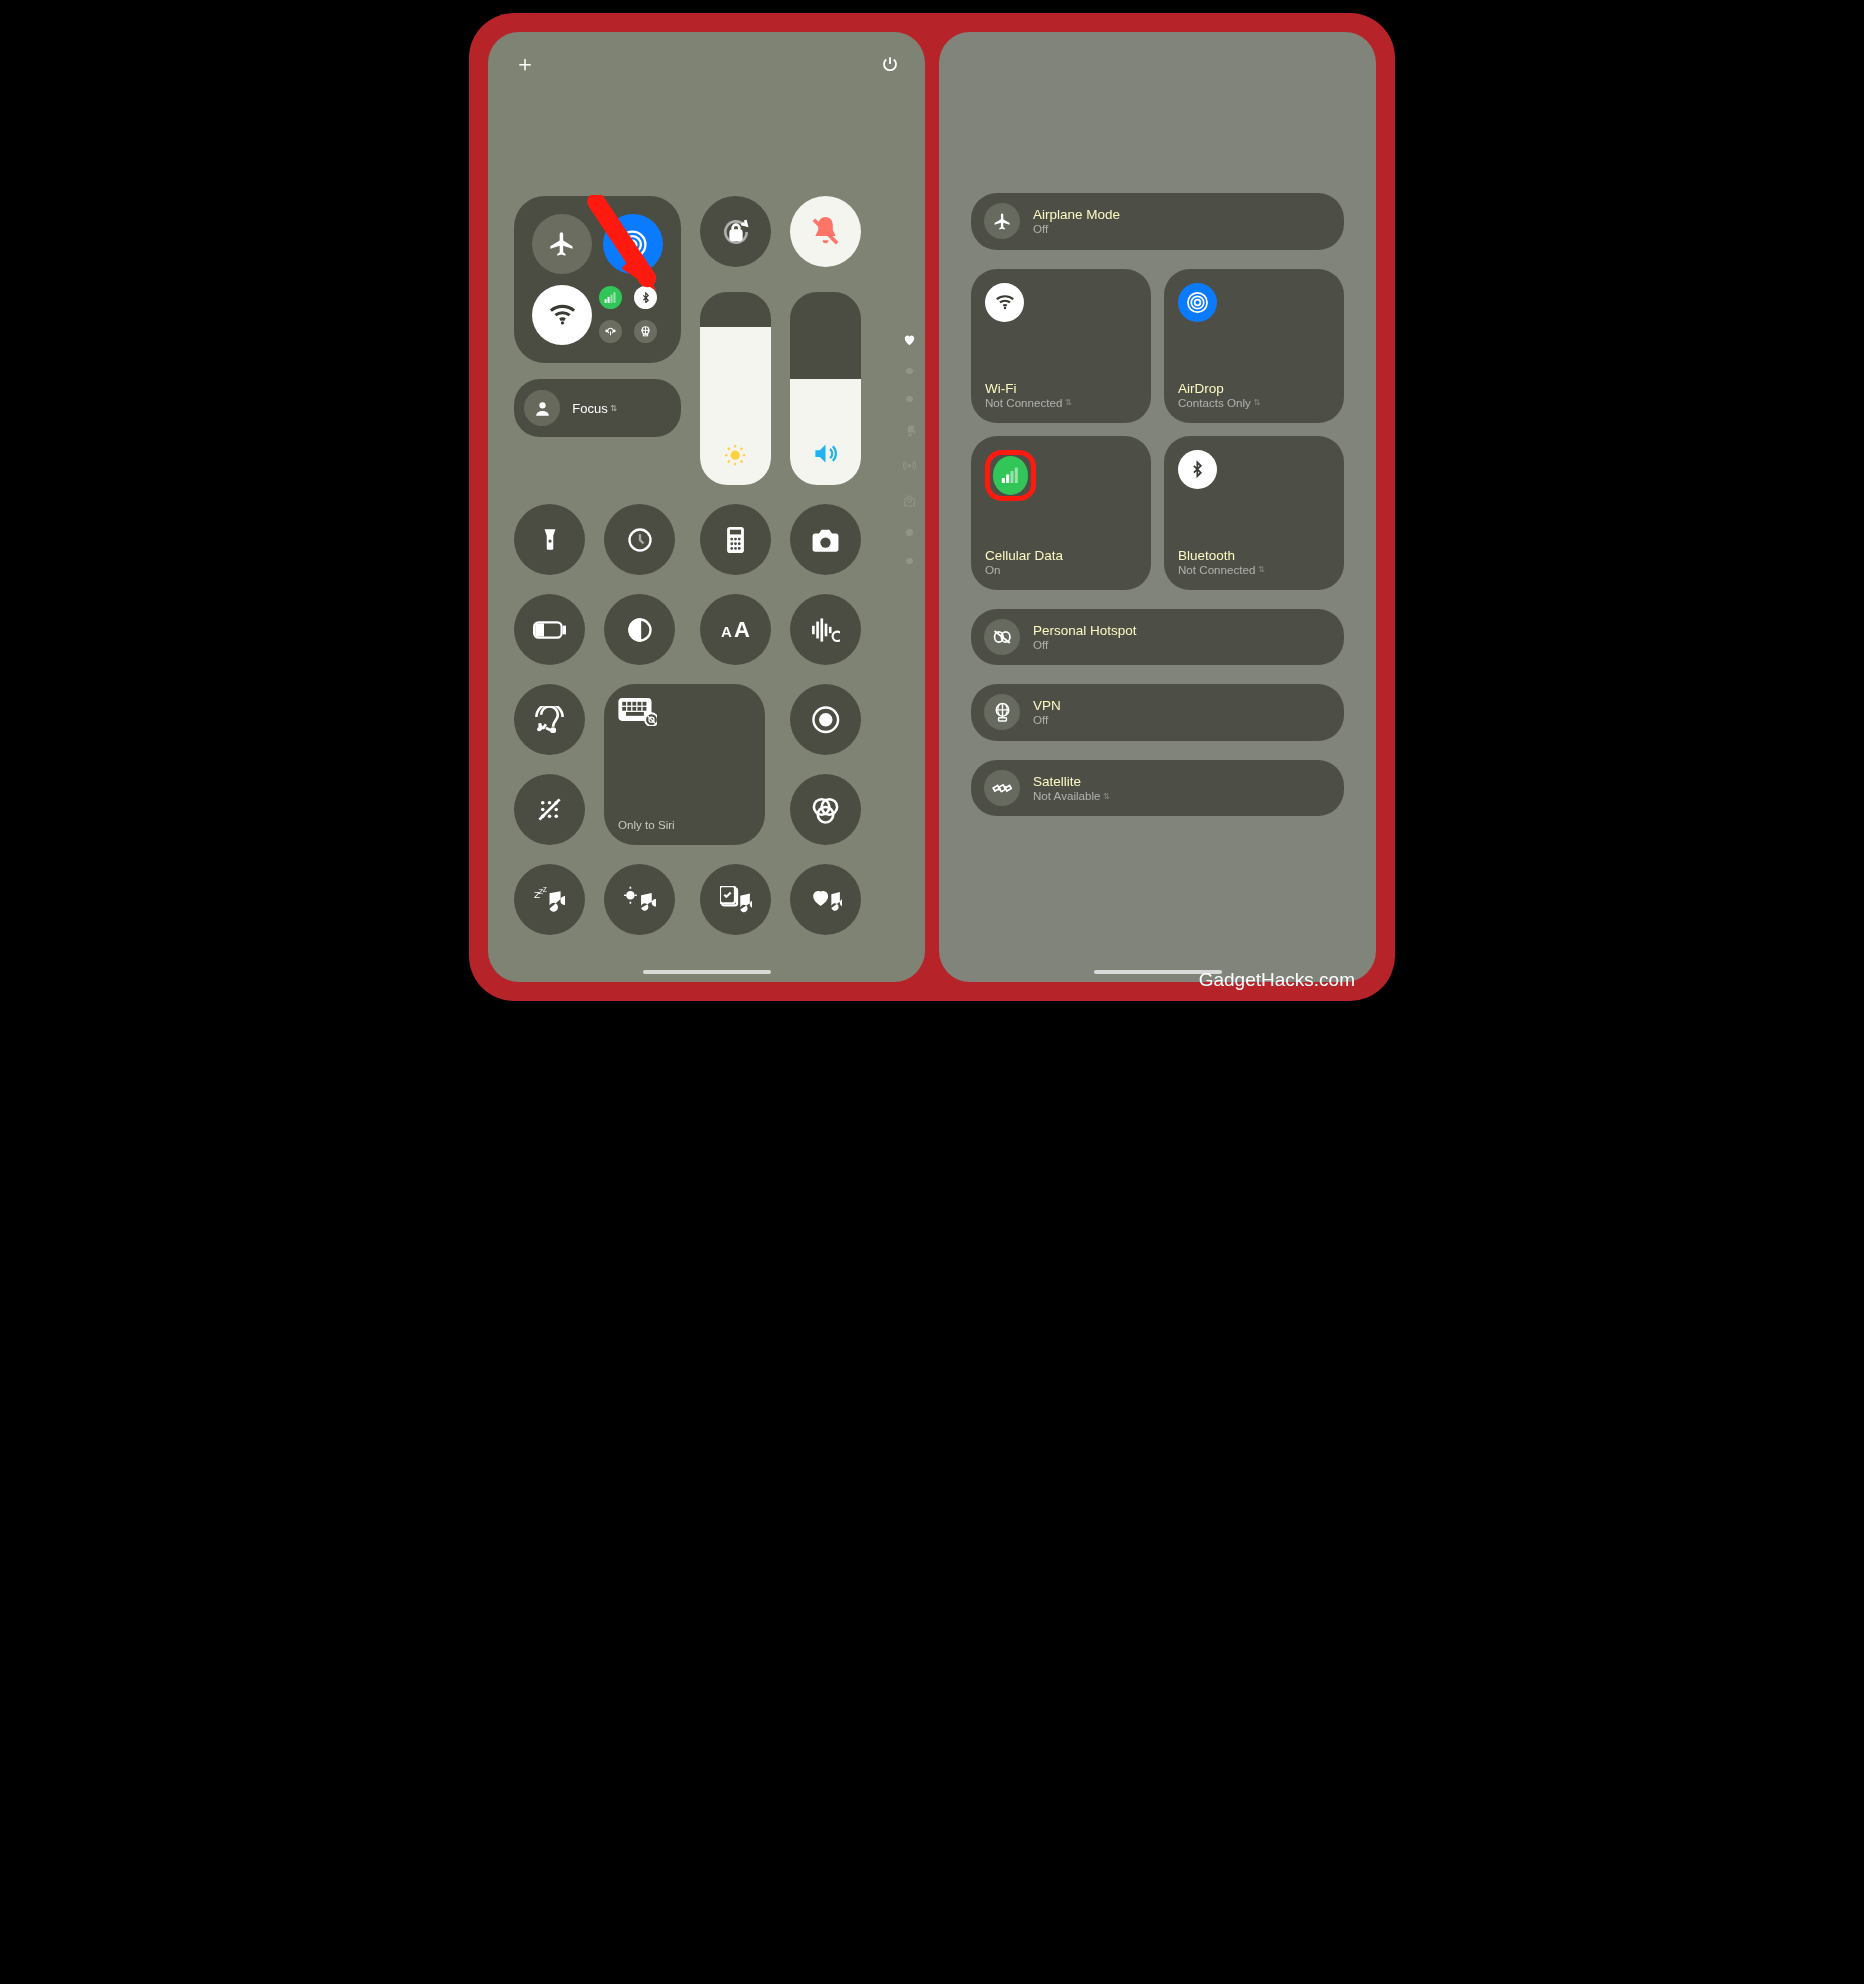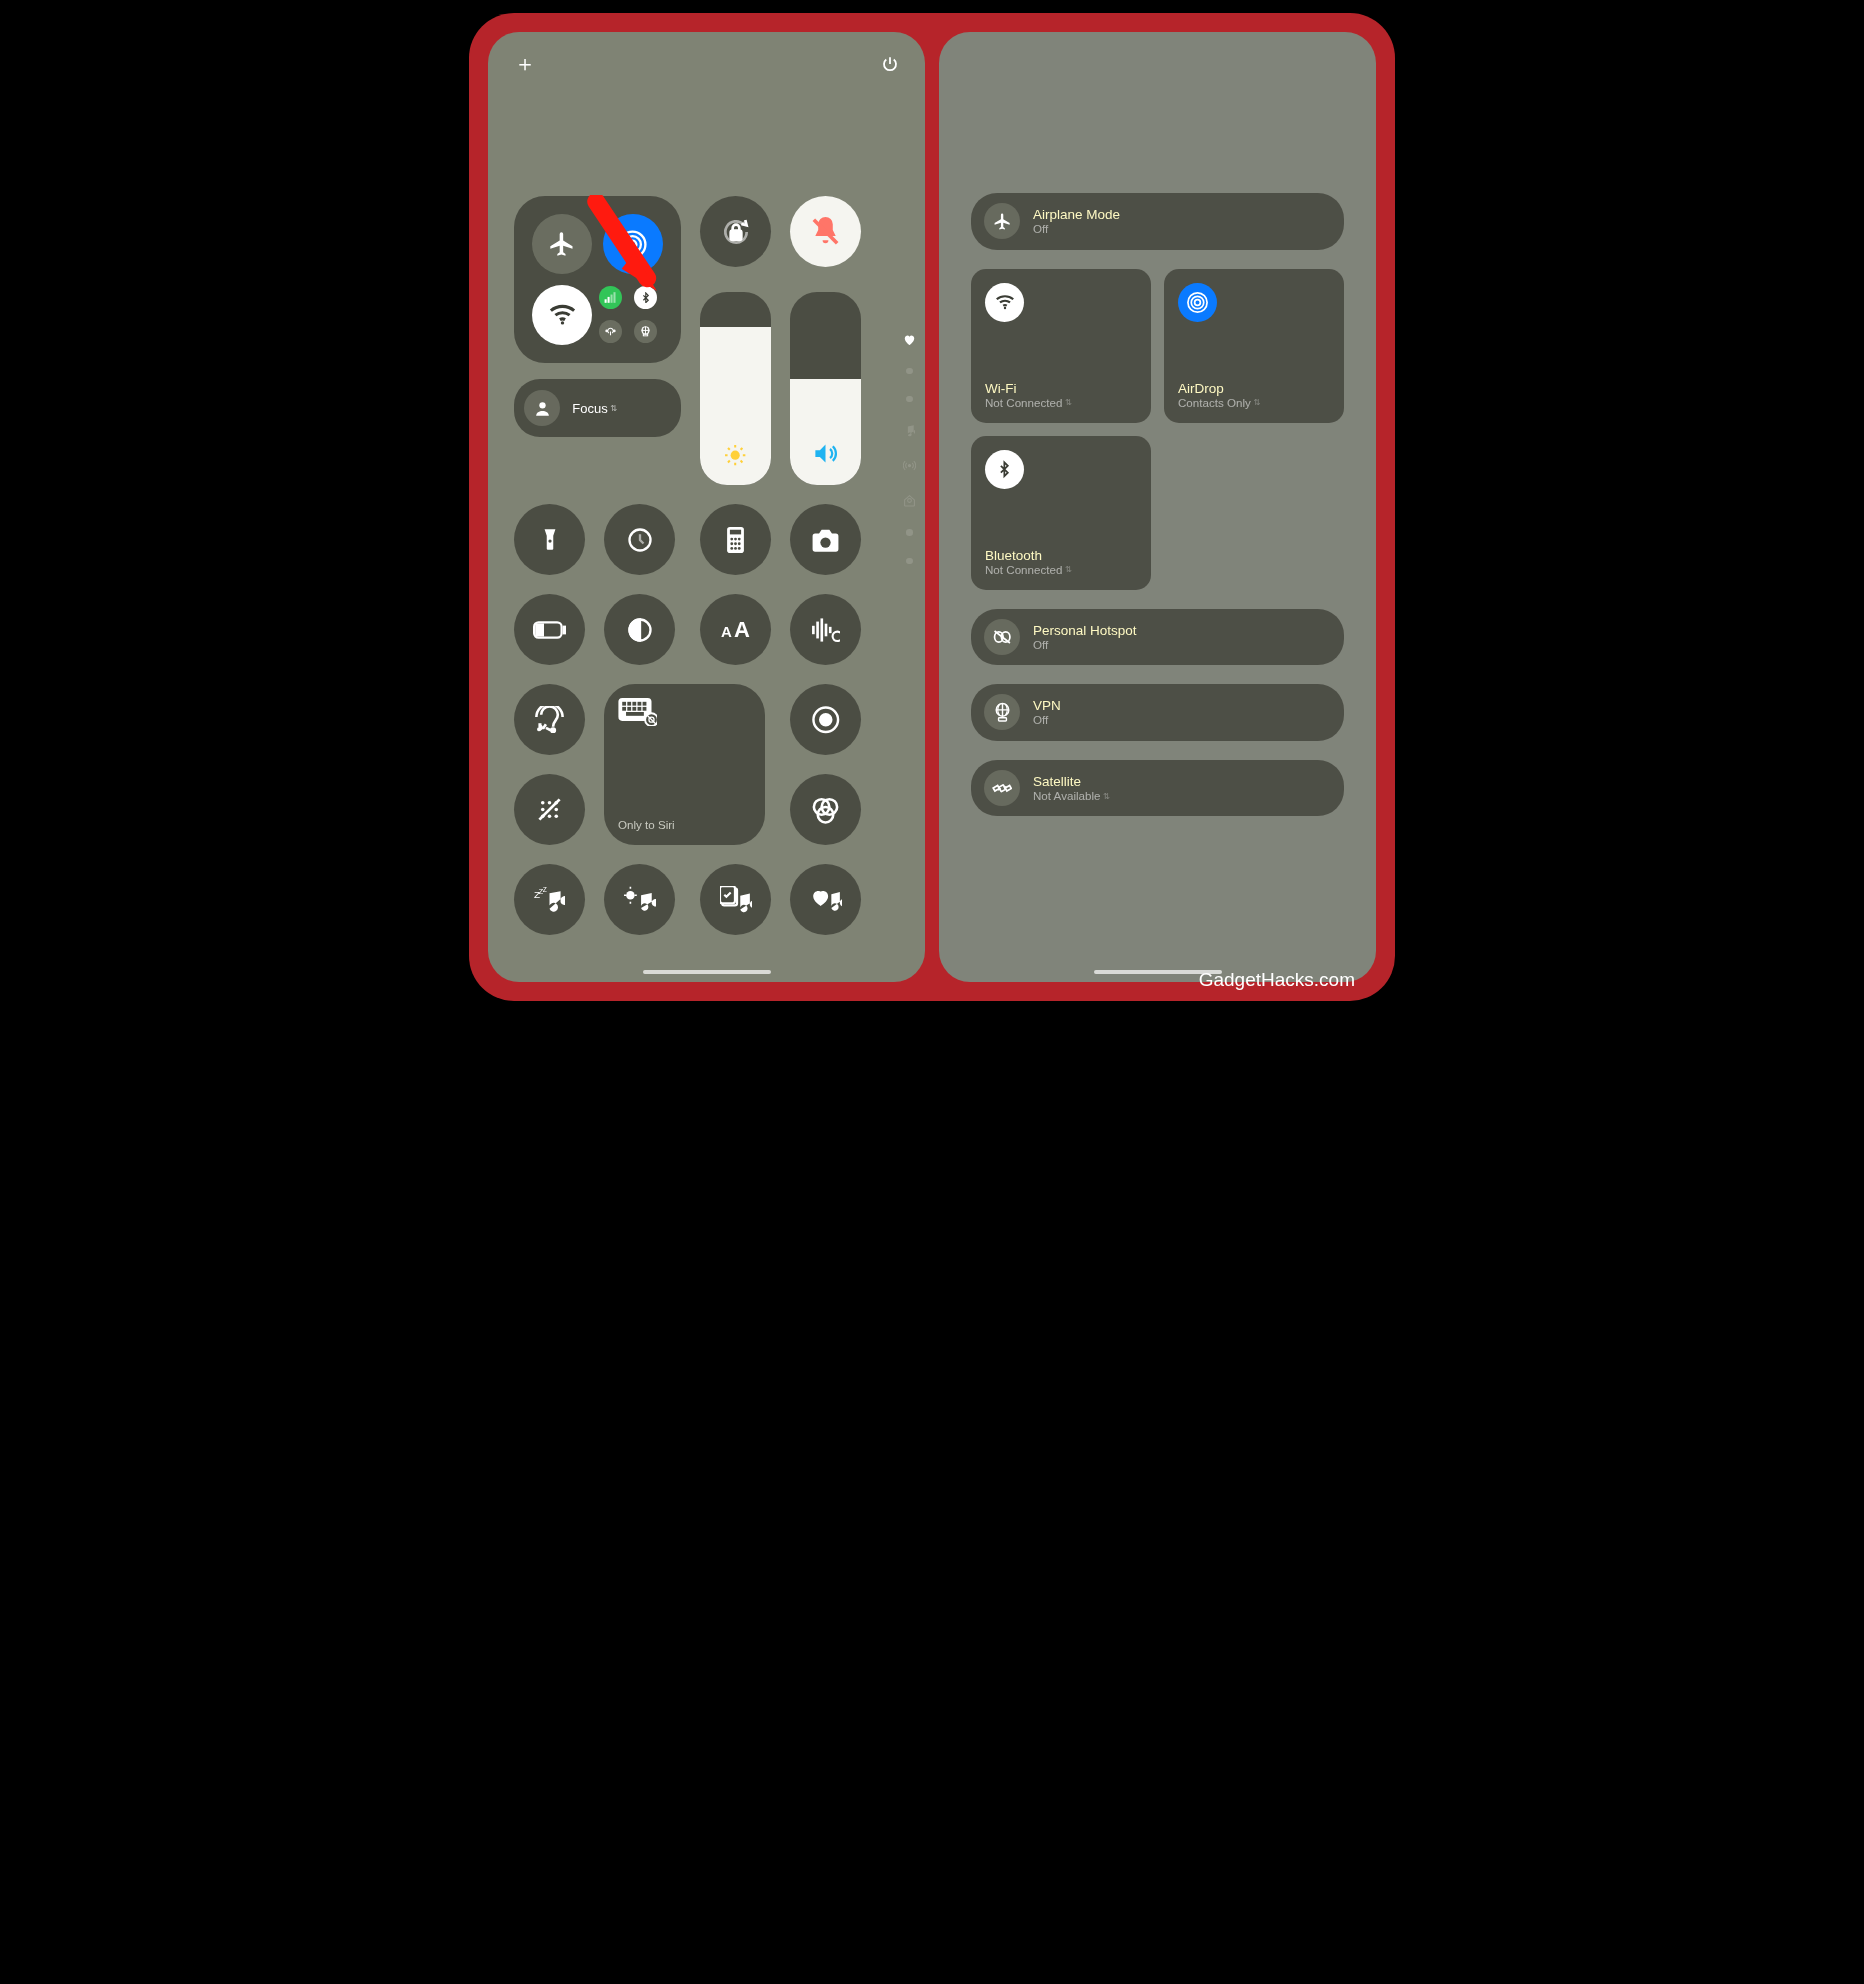--- a/index.html
+++ b/index.html
@@ -194,21 +194,21 @@
   .row-texts { display:flex; flex-direction:column; }
   .row-title { color:#fef9c3; font-size:13.5px; font-weight:500; }
   .row-sub { color: rgba(255,255,255,0.55); font-size:11.6px; display:flex; align-items:center; gap:2.6px;}
 
   .grid2 {
     display:grid; grid-template-columns:1fr 1fr; gap:13px;
     margin-bottom: 19px;
   }
   .tile {
     background: rgba(60,62,54,0.75);
-    border-radius:15px;
+    border-radius:26px;
     height:154px;
     padding:14px;
     display:flex; flex-direction:column; justify-content:space-between;
   }
   .tile-icon { width:39px; height:39px; border-radius:50%; display:flex; align-items:center; justify-content:center;}
 
   .highlight-ring {
     border: 5.1px solid #ff1a0f;
     border-radius: 16.7px;
     padding: 2.6px;
@@ -587,20 +587,36 @@
             </div>
           <div class="row-texts">
             <div class="row-title">AirDrop</div>
             <div class="row-sub">
                 <span>Contacts Only</span>
                 <span class="chev">⇅</span>
               </div>
           </div>
         </div>
         <div class="tile">
+          <div class="highlight-ring">
+            <div class="tile-icon bg-green">
+                <svg width="19" height="16.7" viewBox="0 0 22 18">
+                  <rect x="1" y="12" width="3.5" height="6" fill="#fff"></rect>
+                  <rect x="6" y="8" width="3.5" height="10" fill="#fff"></rect>
+                  <rect x="11" y="4" width="3.5" height="14" fill="rgba(255,255,255,0.5)"></rect>
+                  <rect x="16" y="0" width="3.5" height="18" fill="rgba(255,255,255,0.5)"></rect>
+                </svg>
+              </div>
+          </div>
+          <div class="row-texts">
+            <div class="row-title">Cellular Data</div>
+            <div class="row-sub">On</div>
+          </div>
+        </div>
+        <div class="tile">
           <div class="tile-icon bg-white">
               <svg width="16.7" height="20.5" viewBox="0 0 24 24" fill="none" stroke="#3a3c34" stroke-width="2.5">
                 <path d="M7 7l10 10-5 5V2l5 5L7 17"></path>
               </svg>
             </div>
           <div class="row-texts">
             <div class="row-title">Bluetooth</div>
             <div class="row-sub">
                 <span>Not Connected</span>
                 <span class="chev">⇅</span>

